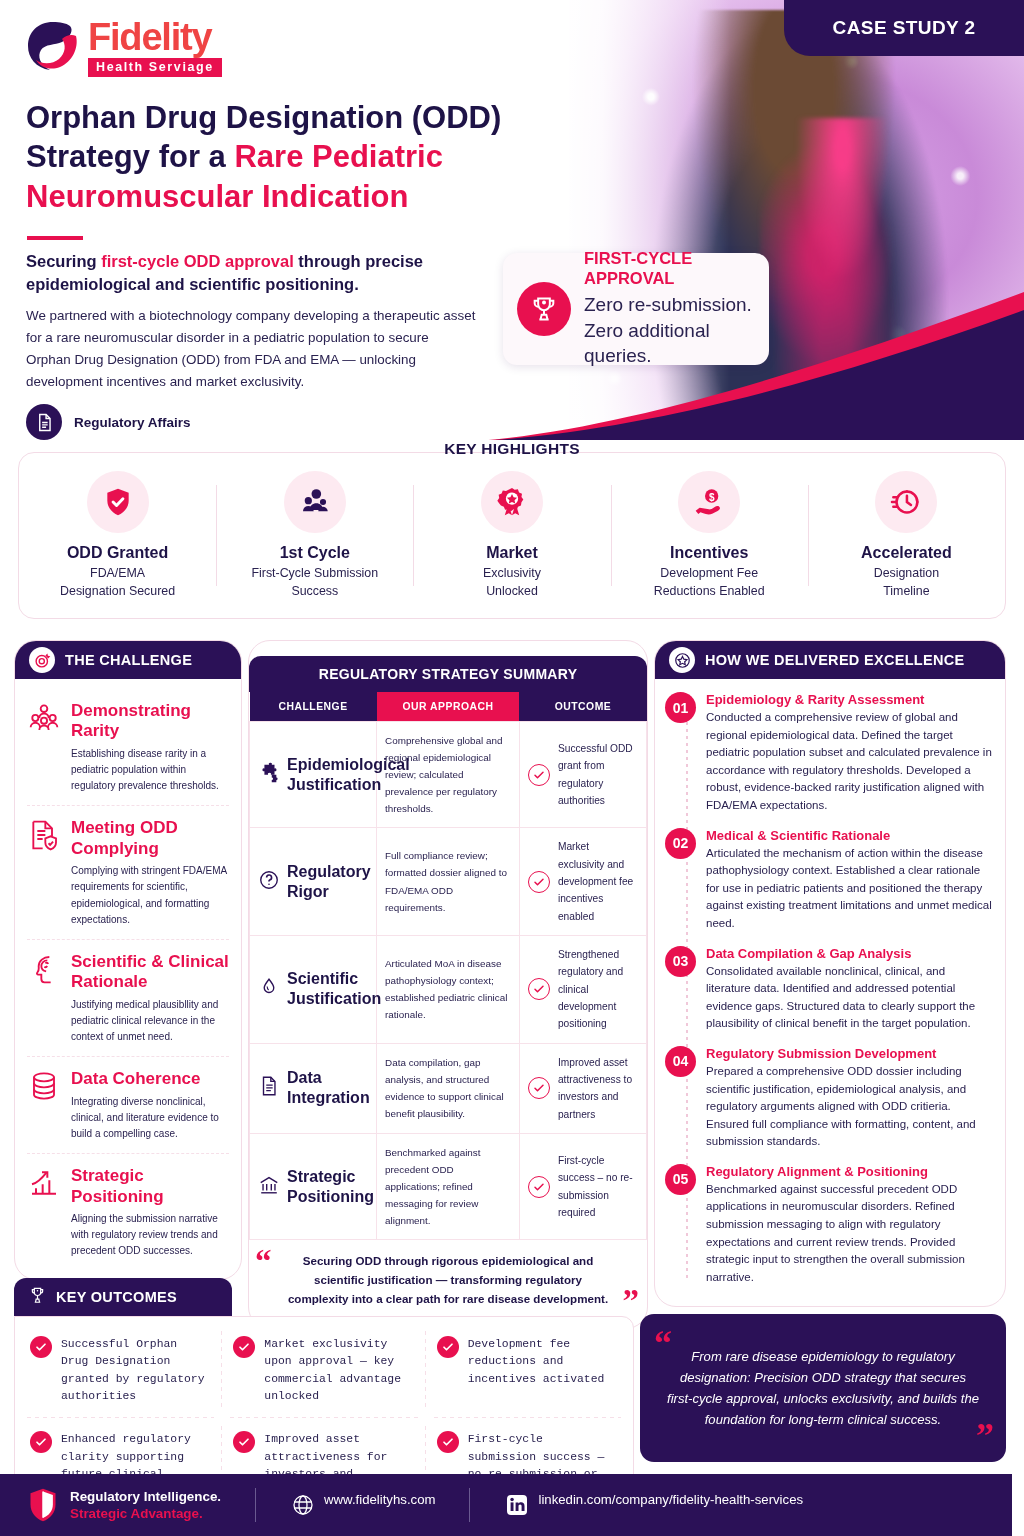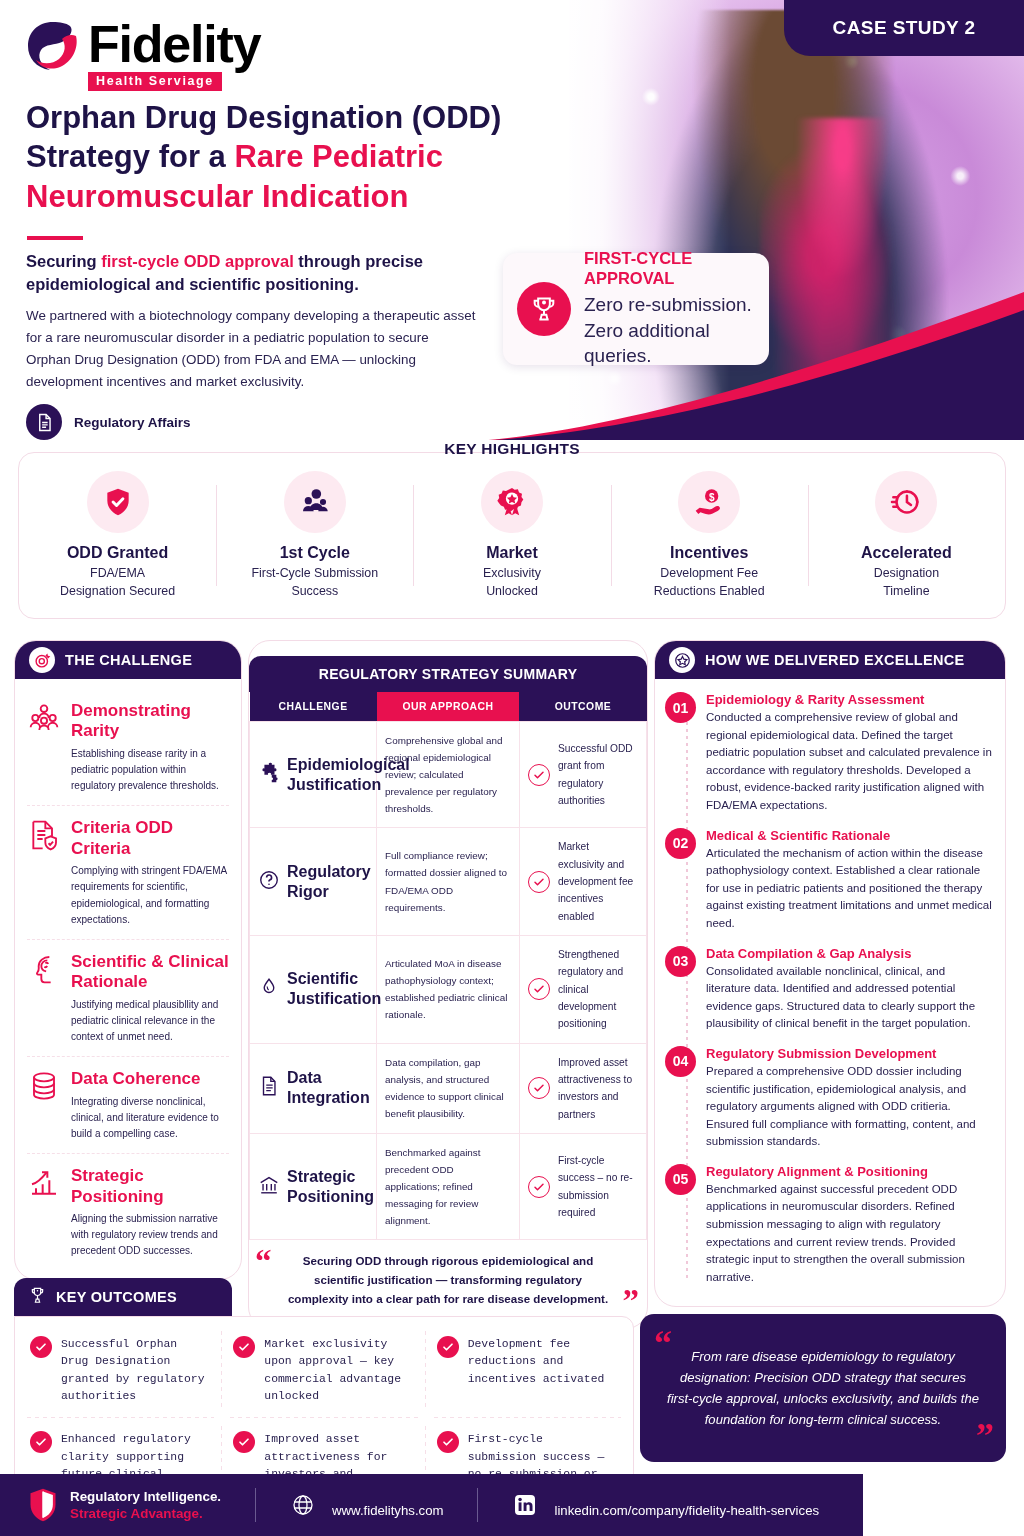--- a/index.html
+++ b/index.html
@@ -53,21 +53,21 @@
     background: #2b1157; border-bottom-left-radius: 26px;
     display:flex; align-items:center; justify-content:center;
     color:#fff; font-size:19px; font-weight:bold; letter-spacing:.4px;
   }
   .swoosh { position:absolute; bottom:-2px; right:0; width: 560px; height: 160px; }
 
   
   .logo { position:absolute; top: 18px; left: 24px; display:flex; align-items:flex-start; }
   .logo-mark { width:58px; height:58px; position:relative; margin-right:6px; }
   .logo-word { position:relative; }
-  .logo-name { font-size:52px; font-weight:bold; color:#000000; letter-spacing:-1.2px; line-height:1; }
+  .logo-name { font-size:38px; font-weight:bold; color:#ef4444; letter-spacing:-1.2px; line-height:1; }
   .logo-sub {
     background:#e8104f; color:#fff; font-size:12.5px; font-weight:bold;
     letter-spacing:1.6px; padding:2px 8px 3px; margin-top:2px; display:inline-block;
   }
 
   
   .title { position:absolute; top: 98px; left:26px; width: 520px;
     font-size:31px; font-weight:bold; line-height:1.27; color:#1e1347; }
   .title .pink { color:#e8104f; }
   .rule { position:absolute; top: 236px; left:27px; width:56px; height:4px; background:#e8104f; }
@@ -194,27 +194,27 @@
     background:#2b1157; border-radius:14px; padding:16px 20px;
     display:flex; align-items:center; justify-content:center; position:absolute; }
   .dq-t { color:#fff; font-size:13.1px; font-weight:normal; font-style:italic;
     line-height:1.62; text-align:center; padding:0 6px; }
   .dq .qm2 { position:absolute; font-size:36px; color:#e8104f; font-weight:bold;
     line-height:.75; font-family:"Liberation Serif", serif; }
   .dq .qm2.l { left:14px; top:16px; }
   .dq .qm2.r { right:12px; bottom:12px; }
 
   
-  .footer { position:absolute; bottom:0; left:0; width:863px; height:62px;
+  .footer { position:absolute; bottom:0; left:0; width:1012px; height:62px;
     background:#2b1157; display:flex; align-items:center; padding:0 28px; gap:0; }
   .f-shield { width:30px; height:36px; margin-right:12px; flex:0 0 auto; }
   .f-l1 { color:#fff; font-size:13.4px; font-weight:bold; line-height:1.3; }
   .f-l2 { color:#e8104f; font-size:13.4px; font-weight:bold; line-height:1.3; }
   .f-div { width:1px; height:34px; background:#6a5a90; margin:0 34px; }
-  .f-item { display:flex; align-items:flex-end; gap:16px; color:#fff; font-size:13.2px; }
+  .f-item { display:flex; align-items:flex-start; gap:8px; color:#fff; font-size:13.2px; }
   .f-ic { width:26px; height:26px; flex:0 0 auto; display:flex; align-items:center; justify-content:center; }
 </style>
 </head>
 <body>
 
 <div class="page">
 
   <div class="hero">
     <div class="hero-art"></div>
     <div class="hero-figure"></div>
@@ -407,21 +407,21 @@
             <svg width="32" height="32" viewBox="0 0 24 24" fill="none" stroke="#e8104f" stroke-width="1.4">
               <path d="M4 2h9l5 5v6"></path>
                 <path d="M4 2v20h7"></path>
                 <path d="M13 2v5h5"></path>
                 <path d="M7 9h6M7 12h6M7 15h4"></path>
               <path d="M17 13l4 1.6v3c0 2.4-1.7 4.3-4 5.2-2.3-.9-4-2.8-4-5.2v-3z"></path>
               <path d="M15.4 18.2l1.2 1.2 2.2-2.4"></path>
             </svg>
           </span>
           <div>
-            <div class="ch-h">Criteria ODD Criteria</div>
+            <div class="ch-h">Meeting ODD Complying</div>
             <div class="ch-d">Complying with stringent FDA/EMA requirements for scientific, epidemiological, and formatting expectations.</div>
           </div>
         </div>
 
         <div class="ch-item">
           <span class="ch-ic">
             <svg width="32" height="32" viewBox="0 0 24 24" fill="none" stroke="#e8104f" stroke-width="1.4">
               <path d="M16 3c-4.4 0-8 3-8 7 0 2 .6 2.6-1 4.6-.6.8-.3 1.6.8 1.6H10v3.3c0 1.4.8 2.5 2.4 2.5H17"></path>
               <path d="M14.5 5.5c-2.6 0-4.5 2-4.5 4.3 0 2.2 1.6 3.7 3.6 4"></path>
               <path d="M13 7.6c.8-.4 1.8-.2 2.2.6M12.2 10.5c.8.3 1.8 0 2.2-.7"></path>

